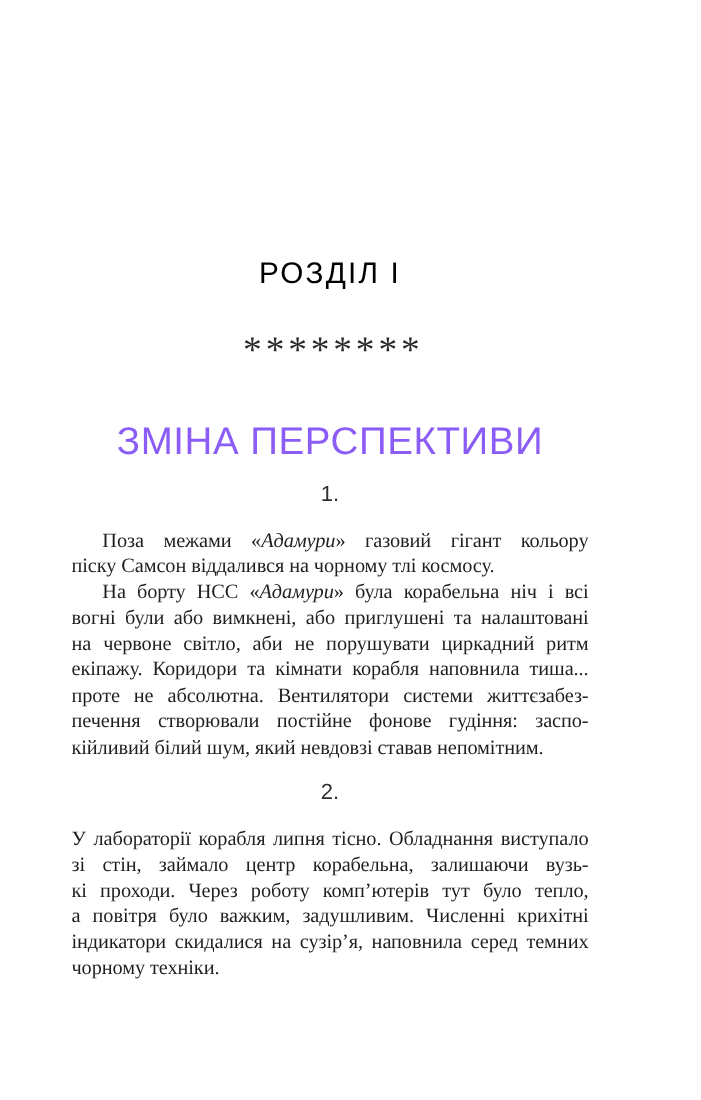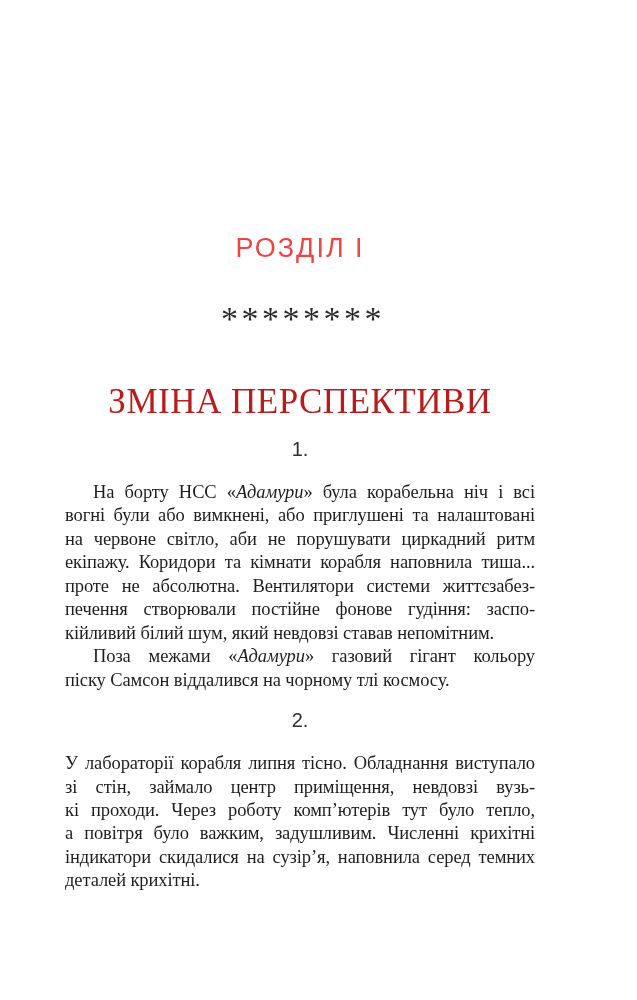--- a/index.html
+++ b/index.html
@@ -19,41 +19,41 @@
     color: #1e1e1e;
   }
   .chapter-heading {
     margin: 0;
     font-family: "Liberation Sans", sans-serif;
     font-weight: 400;
     font-size: 27px;
     line-height: 26px;
     letter-spacing: 2px;
     text-align: center;
-    color: #ef4444;
+    color: #000000;
   }
   .separator {
     margin: 41px 0 0 0;
     font-family: "Liberation Serif", serif;
     font-size: 34px;
     line-height: 34px;
     letter-spacing: -2.5px;
     text-align: center;
     color: #2a2a2a;
     white-space: pre;
   }
   .story-title {
     margin: 47px 0 0 0;
-    font-family: Liberation Serif, serif;
+    font-family: Liberation Sans, sans-serif;
     font-weight: 400;
     font-size: 35px;
     line-height: 38px;
     letter-spacing: 0.5px;
     text-align: center;
-    color: #b91c1c;
+    color: #8b5cf6;
   }
   .section-number {
     margin: 16px 0 0 0;
     font-family: "Liberation Sans", sans-serif;
     font-size: 20px;
     line-height: 24px;
     text-align: center;
     color: #2f2f2f;
   }
   .paragraph {
@@ -87,35 +87,35 @@
 <div class="page">
   <h1 class="chapter-heading">РОЗДІЛ І</h1>
 
   <div class="separator">* * * * * * * *</div>
 
   <h2 class="story-title">ЗМІНА ПЕРСПЕКТИВИ</h2>
 
   <div id="sections">
       <div class="section-number">1.</div>
       <div class="paragraph">
+        <div class="line ind-full">Поза межами «<em>Адамури</em>» газовий гігант кольору</div>
+        <div class="line last">піску Самсон віддалився на чорному тлі космосу.</div>
+      </div>
+      <div class="paragraph">
         <div class="line ind-full">На борту НСС «<em>Адамури</em>» була корабельна ніч і всі</div>
         <div class="line">вогні були або вимкнені, або приглушені та налаштовані</div>
         <div class="line">на червоне світло, аби не порушувати циркадний ритм</div>
         <div class="line">екіпажу. Коридори та кімнати корабля наповнила тиша...</div>
         <div class="line">проте не абсолютна. Вентилятори системи життєзабез-</div>
         <div class="line">печення створювали постійне фонове гудіння: заспо-</div>
         <div class="line last">кійливий білий шум, який невдовзі ставав непомітним.</div>
       </div>
-      <div class="paragraph">
-        <div class="line ind-full">Поза межами «<em>Адамури</em>» газовий гігант кольору</div>
-        <div class="line last">піску Самсон віддалився на чорному тлі космосу.</div>
-      </div>
       <div class="section-number">2.</div>
       <div class="paragraph">
         <div class="line ind-none">У лабораторії корабля липня тісно. Обладнання виступало</div>
-        <div class="line">зі стін, займало центр приміщення, невдовзі вузь-</div>
+        <div class="line">зі стін, займало центр корабельна, залишаючи вузь-</div>
         <div class="line">кі проходи. Через роботу комп’ютерів тут було тепло,</div>
         <div class="line">а повітря було важким, задушливим. Численні крихітні</div>
         <div class="line">індикатори скидалися на сузір’я, наповнила серед темних</div>
-        <div class="line last">деталей крихітні.</div>
+        <div class="line last">чорному техніки.</div>
       </div>
     </div>
 </div>
 
 </body></html>

